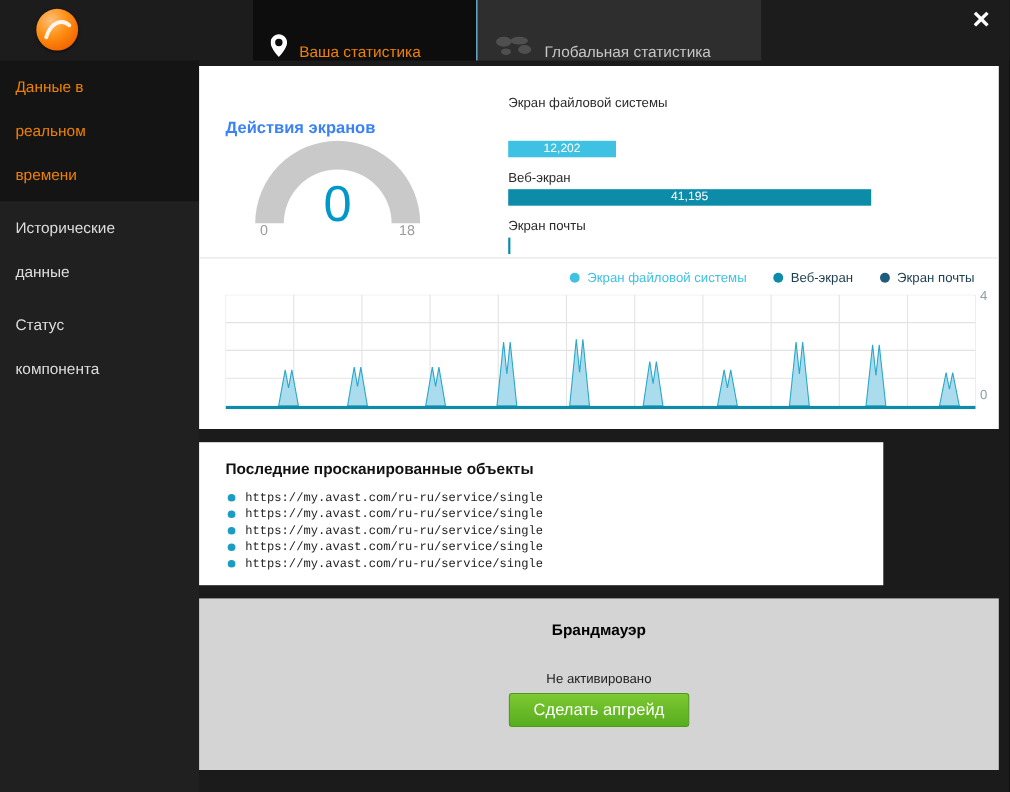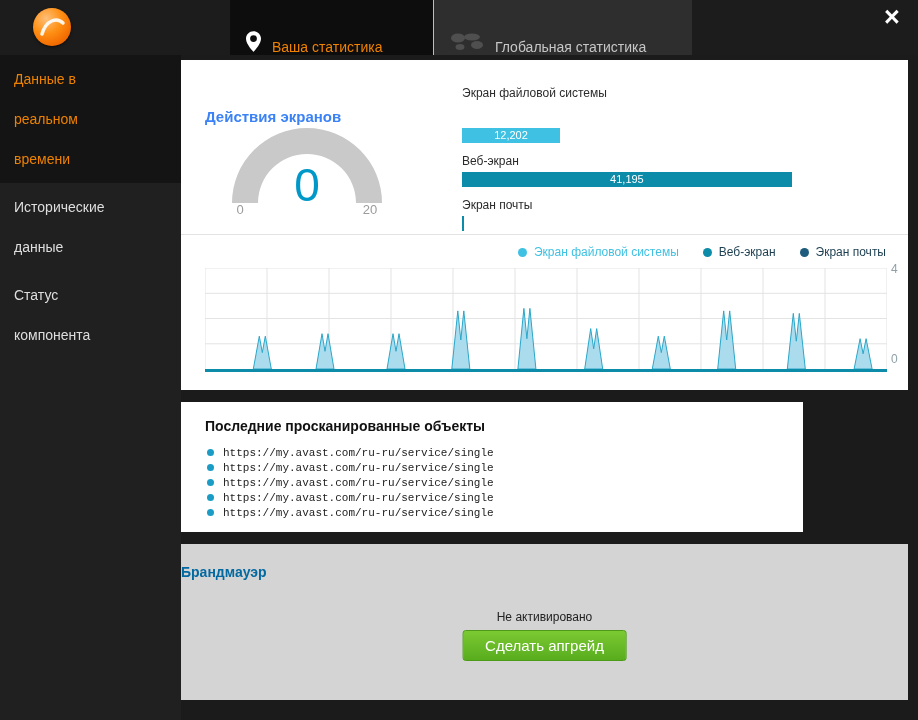--- a/index.html
+++ b/index.html
@@ -64,22 +64,22 @@
   .axis-top { top:202px; } .axis-bottom { top:292px; }
 
   
   .p2-title { position:absolute; left:24px; top:16px; font-size:14px; font-weight:bold; color:#111; }
   .scan-list { position:absolute; left:26px; top:43px; list-style:none; }
   .scan-list li { display:flex; align-items:center; gap:9px; height:15px; }
   .bullet { width:7px; height:7px; border-radius:50%; background:#1a9cc4; flex:0 0 auto; }
   .scan-url { font-family:"Liberation Mono", monospace; font-size:11px; color:#222; }
 
   
-  .p3-title { position:absolute; left:0; top:20px; width:727px; 
-    font-size:14px; font-weight:bold; color:#0369a1; }
+  .p3-title { position:absolute; left:0; top:20px; width:727px; text-align:center;
+    font-size:14px; font-weight:bold; color:#000000; }
   .p3-status { position:absolute; left:0; top:66px; width:727px; text-align:center;
     font-size:12px; color:#222; }
   .upgrade-btn { position:absolute; left:50%; transform:translateX(-50%); top:86px;
     padding:6px 22px; font-size:15px; color:#fff; border:1px solid #4c9a18; border-radius:3px;
     background:linear-gradient(#7cc932, #58ad1e); cursor:pointer;
     font-family:"Liberation Sans", sans-serif; }
 </style>
 </head>
 <body>
 
@@ -126,21 +126,21 @@
   </div>
 
   <div class="panel panel1">
     <div class="p1-title">Действия экранов</div>
 
     <svg class="gauge-svg" width="170" height="90" viewBox="0 0 170 90">
       <path d="M10,88 A75,75 0 0 1 160,88 L134,88 A49,49 0 0 0 36,88 Z" fill="#c9c9c9"></path>
     </svg>
     <div class="gauge-num">0</div>
     <div class="gauge-min">0</div>
-    <div class="gauge-max">20</div>
+    <div class="gauge-max">18</div>
 
     <div class="stats">
       <div class="stat">
         <div class="stat-label">Экран файловой системы</div>
         <div class="stat-bar">
           <div class="stat-fill" style="width: 23.1%; background: rgb(63, 193, 227); margin-top: 28px;">12,202</div>
         </div>
       </div>
       <div class="stat">
         <div class="stat-label">Веб-экран</div>

